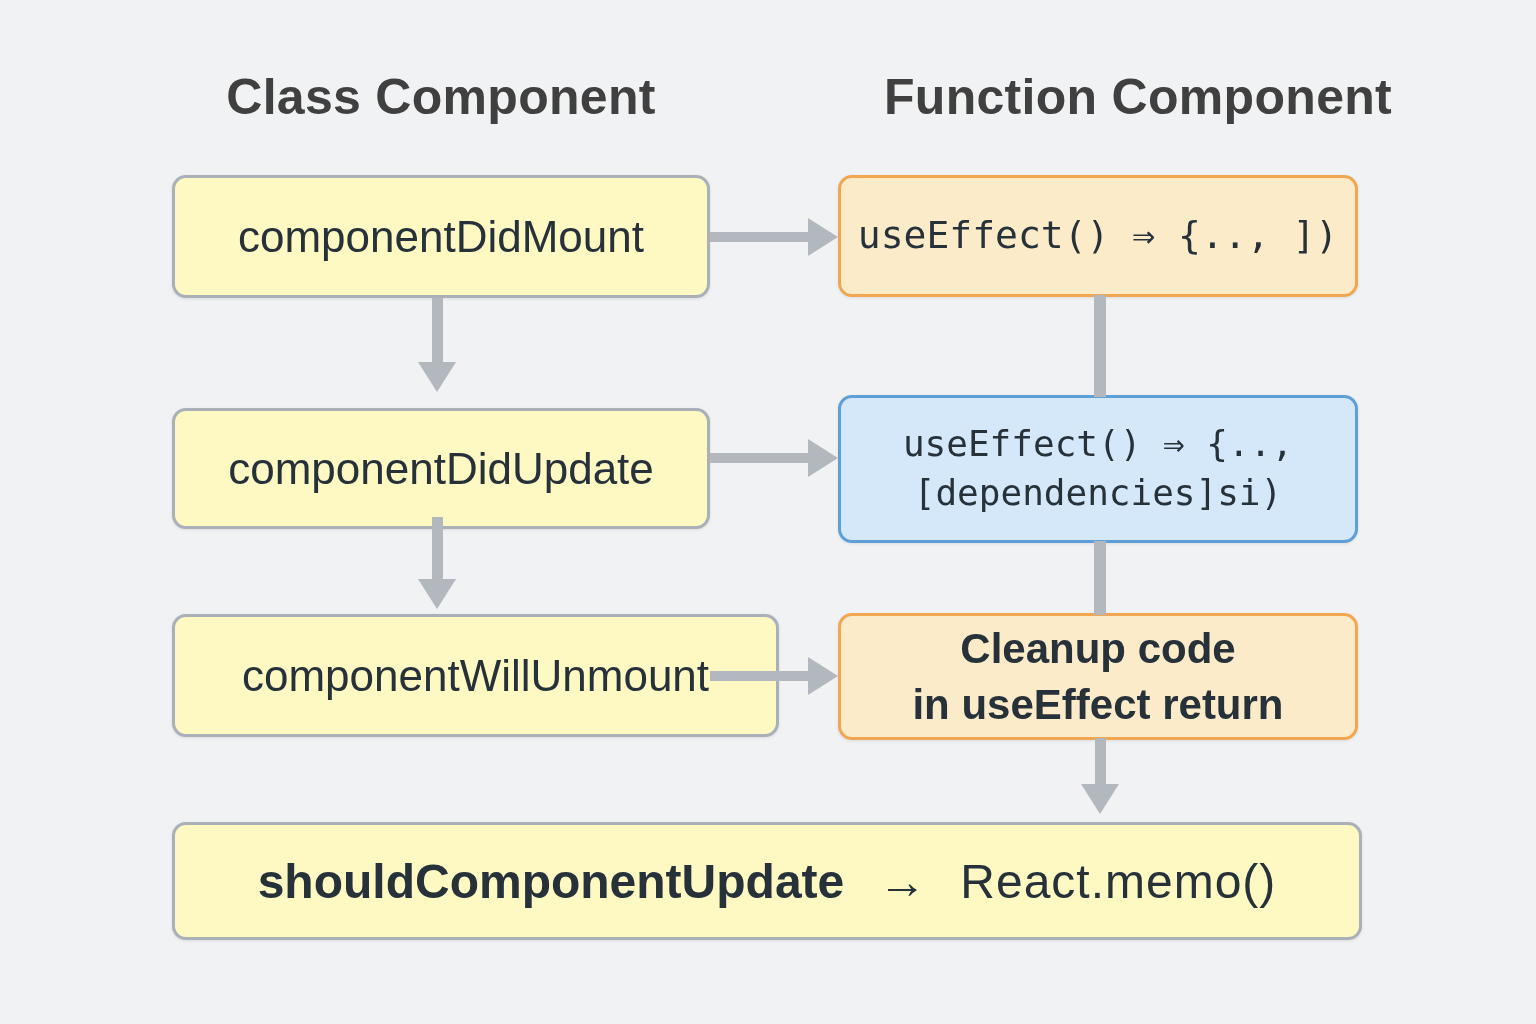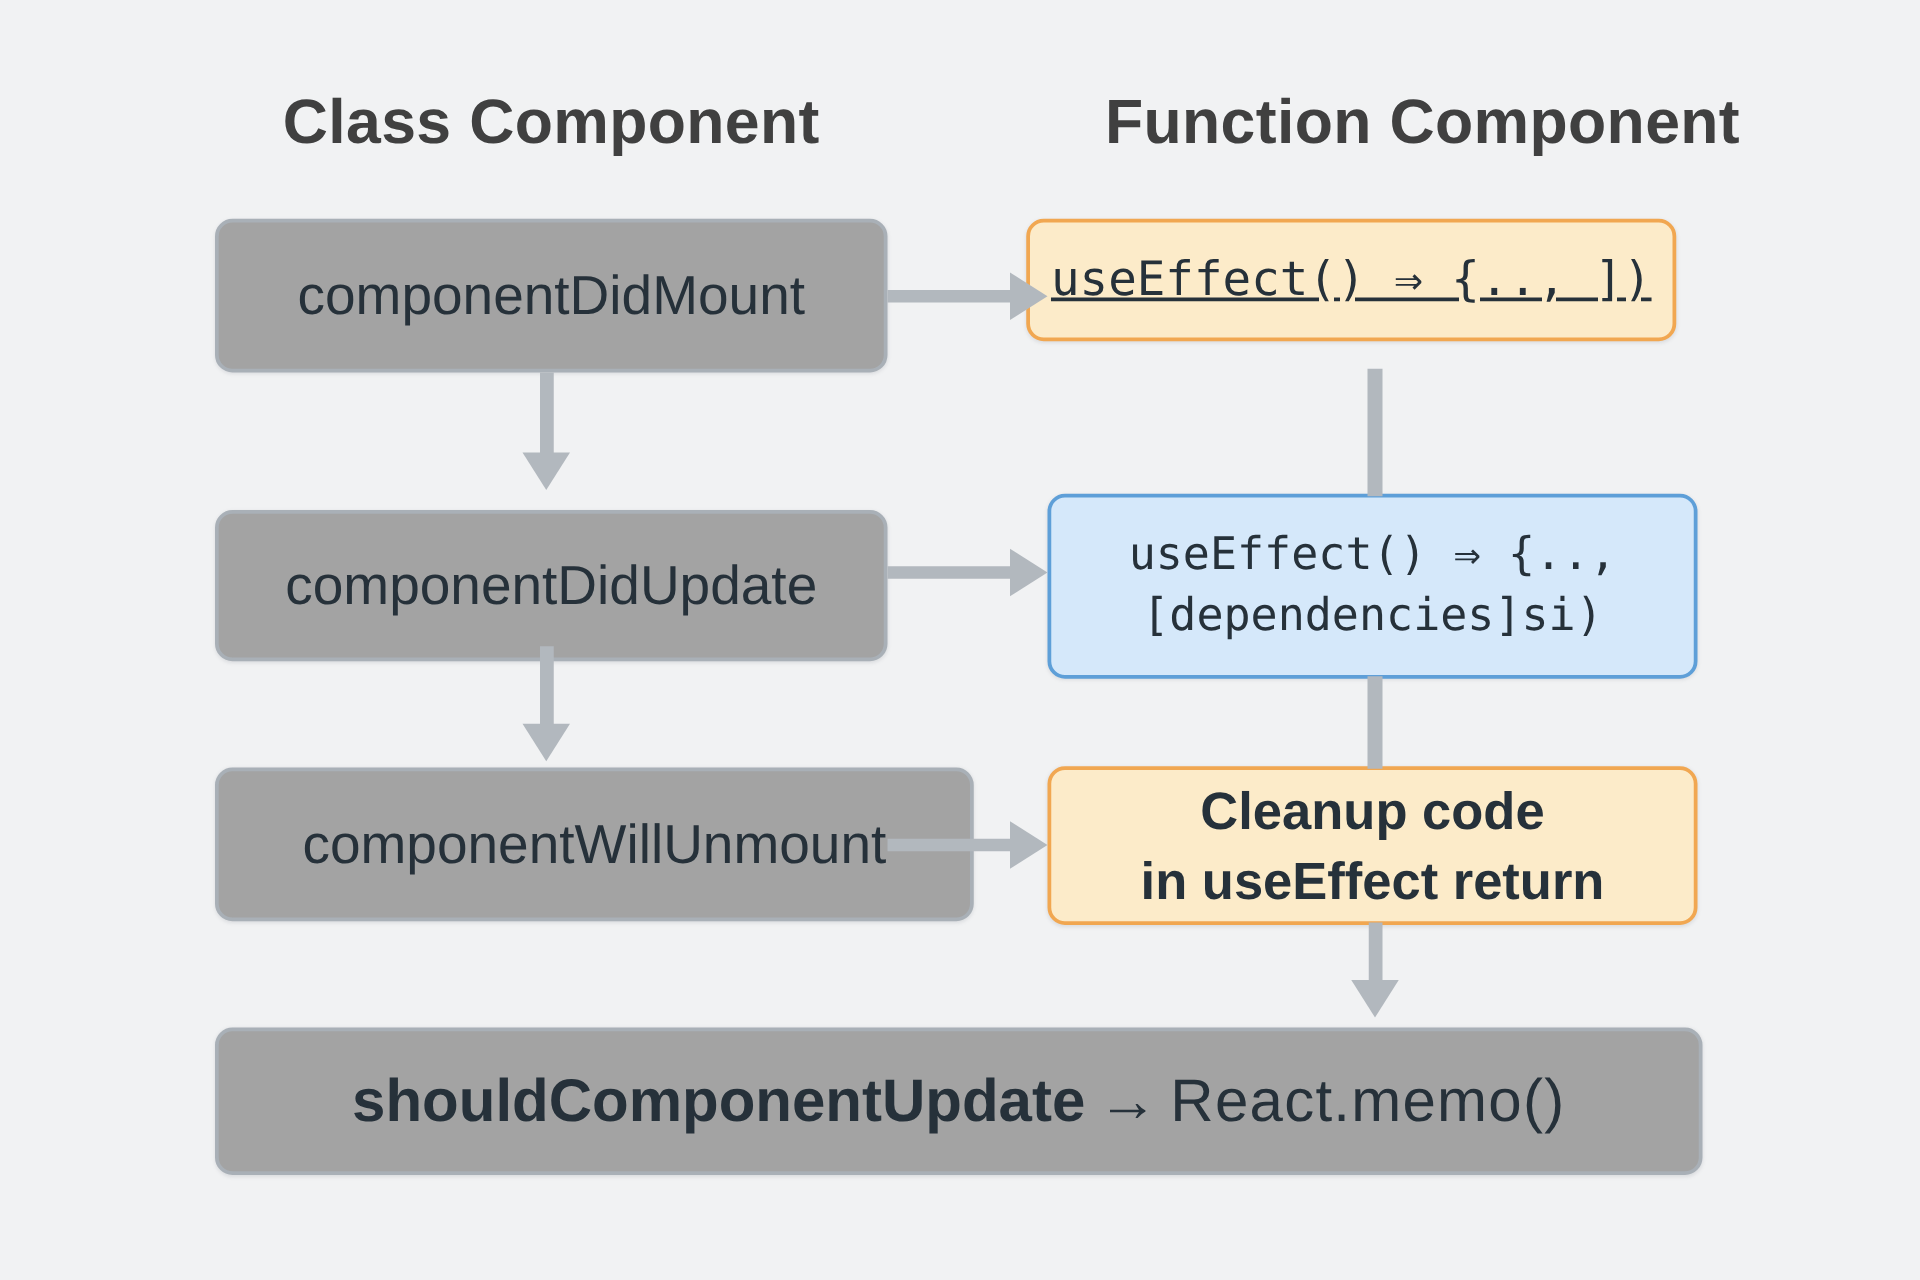--- a/index.html
+++ b/index.html
@@ -25,21 +25,21 @@
   }
   .node {
     position: absolute;
     box-sizing: border-box;
     display: flex;
     flex-direction: column;
     align-items: center;
     justify-content: center;
     border: 3px solid #a9b0b7;
     border-radius: 14px;
-    background: #a3a3a3;
+    background: #fef9c3;
     color: #26313a;
     box-shadow: 0 1px 3px rgba(120,130,140,0.18);
   }
   .node.orange { background: #fcebc9; border-color: #f1a751; }
   .node.blue   { background: #d5e8fa; border-color: #5e9fd8; }
   .label {
     font-size: 44px;
     font-weight: 500;
     line-height: 1.3;
     white-space: nowrap;
@@ -54,21 +54,21 @@
   .mono.small { font-size: 36px; }
   .sans-strong {
     font-size: 42px;
     font-weight: 600;
     line-height: 1.32;
     white-space: nowrap;
   }
   .bottom-line {
     display: flex;
     align-items: flex-end;
-    gap: 10px;
+    gap: 34px;
     font-size: 48px;
     font-weight: 600;
     color: #26313a;
     white-space: nowrap;
   }
   .bottom-line .memo { font-weight: 400; letter-spacing: 1px; }
   
   .shaft-h { position: absolute; height: 10px; background: #b2b8be; }
   .head-right {
     position: absolute; width: 0; height: 0;
@@ -96,21 +96,21 @@
   <div class="node" style="left:172px; top:175px; width:538px; height:123px;">
     <span class="label">componentDidMount</span>
   </div>
   <div class="node" style="left:172px; top:396px; width:538px; height:121px;margin-top:12px;">
     <span class="label">componentDidUpdate</span>
   </div>
   <div class="node" style="left:172px; top:614px; width:607px; height:123px;">
     <span class="label">componentWillUnmount</span>
   </div>
 
-  <div class="node orange" style="left:821px; top:175px; width:520px; height:98px;text-decoration:underline;">
+  <div class="node orange" style="left:838px; top:175px; width:520px; height:122px;">
     <span class="mono">useEffect() ⇒ {.., ])</span>
   </div>
   <div class="node orange" style="left:838px; top:613px; width:520px; height:127px;">
     <span class="sans-strong">Cleanup code</span>
     <span class="sans-strong">in useEffect return</span>
   </div>
   <div class="node blue" style="left:838px; top:395px; width:520px; height:148px;">
     <span class="mono small">useEffect() ⇒ {..,</span>
     <span class="mono small">[dependencies]si)</span>
   </div>

